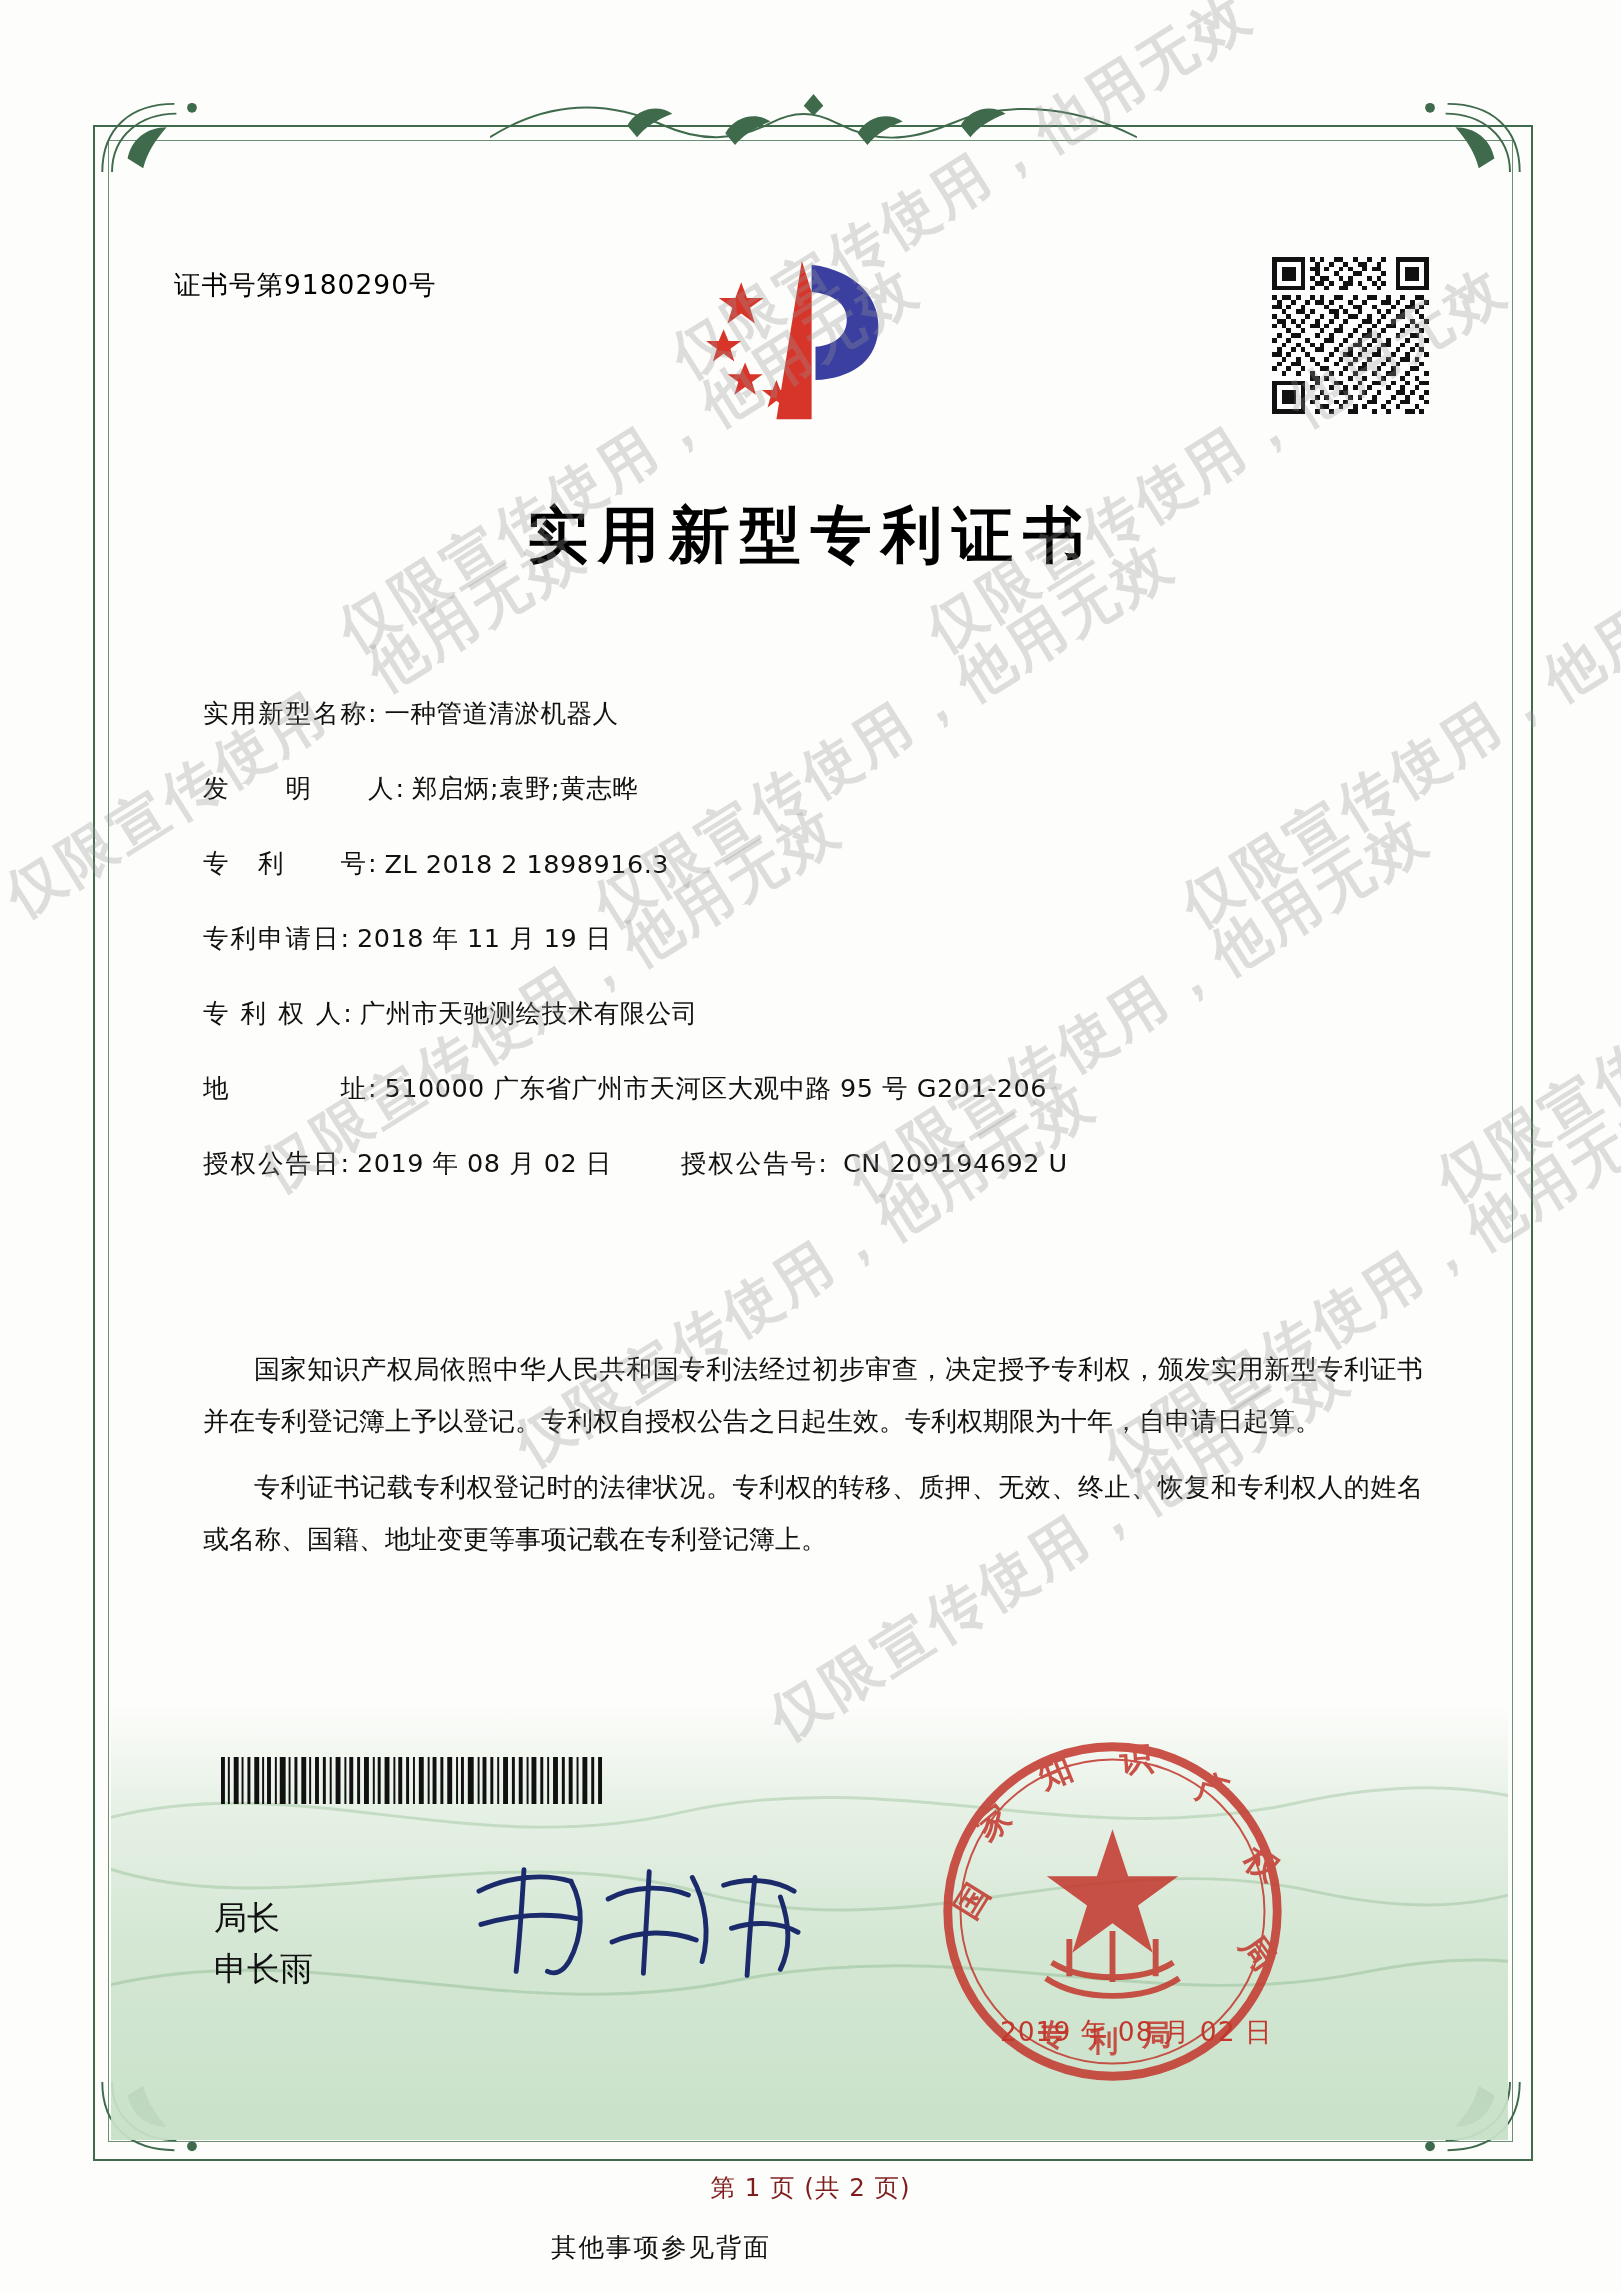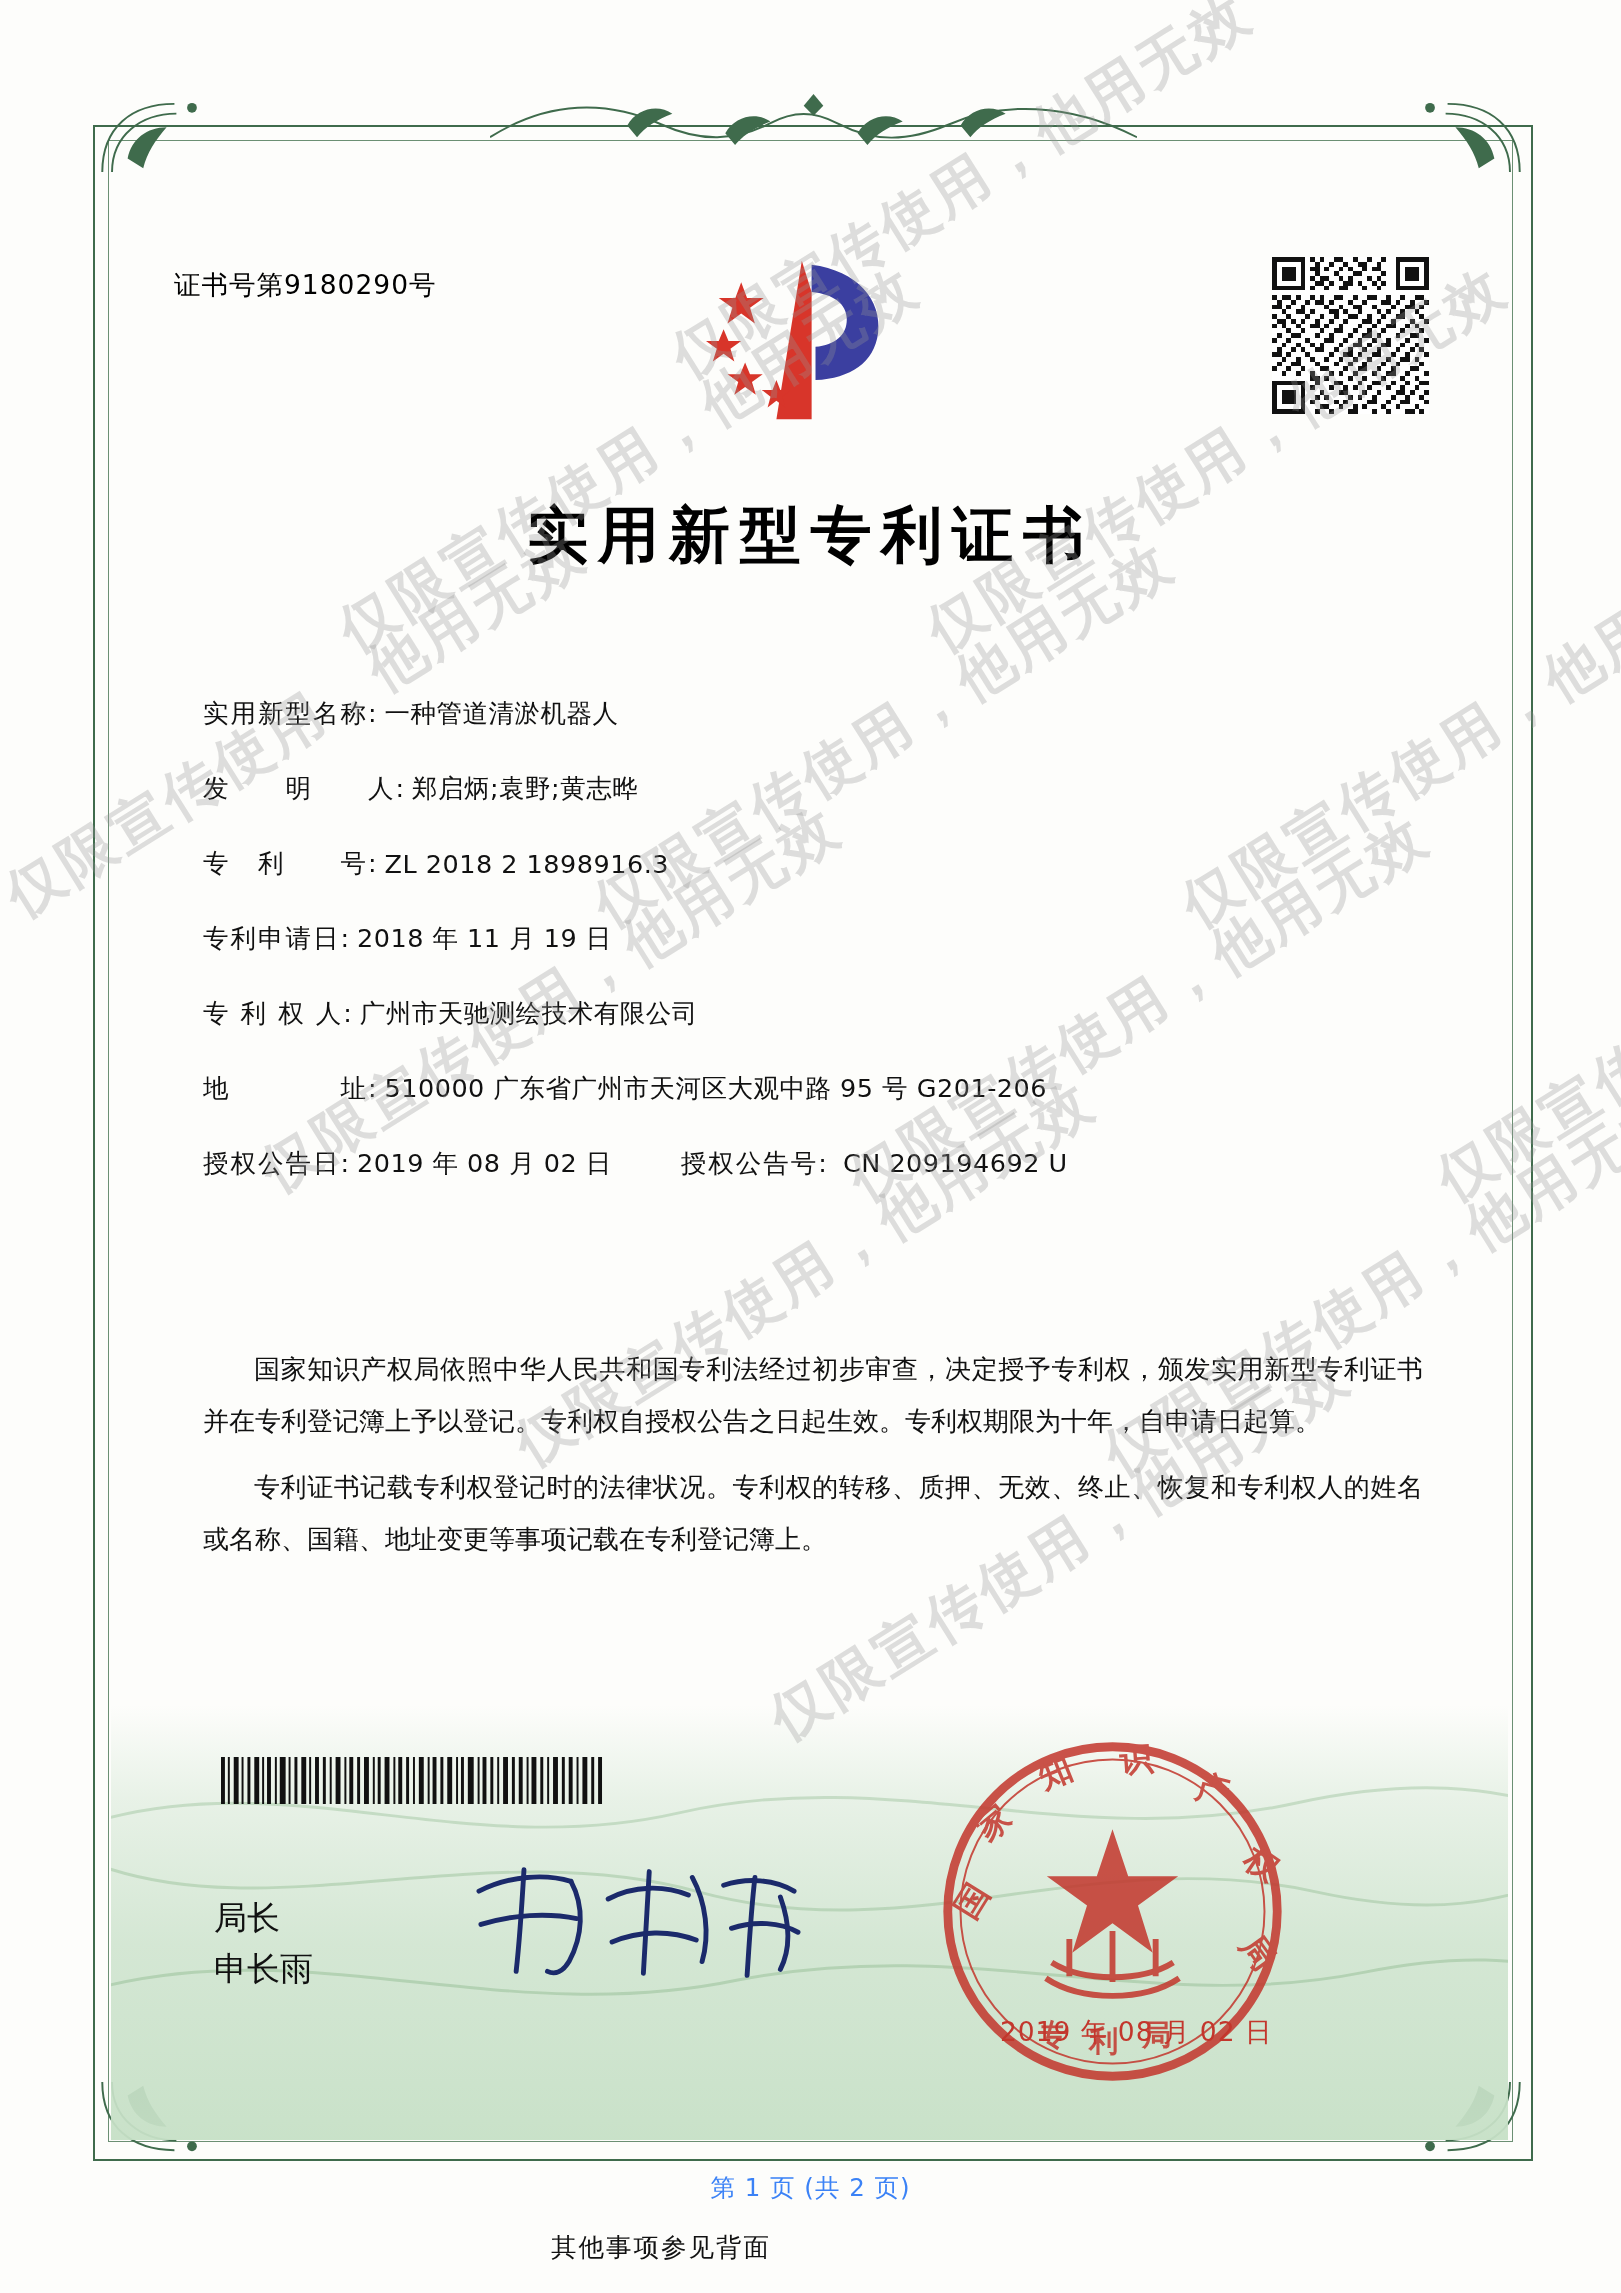--- a/index.html
+++ b/index.html
@@ -121,21 +121,21 @@
     opacity:.85;
   }
   .seal svg{width:100%;height:100%;display:block;}
   .seal-date{
     position:absolute;left:1000px;top:2014px;font-size:26.5px;color:#c3362c;letter-spacing:1px;
   }
 
   
   .page-no{
     position:absolute;left:0;top:2171px;width:1621px;text-align:center;
-    font-size:24.5px;color:#3b82f6;letter-spacing:1px;
+    font-size:24.5px;color:#7f1d1d;letter-spacing:1px;
   }
   .back-note{
     position:absolute;left:0;top:2230px;width:1322px;text-align:center;
     font-size:25.5px;color:#111;letter-spacing:2px;
   }
 
   
   .wm-layer{
     position:absolute;left:0;top:0;width:1621px;height:2294px;
     pointer-events:none;overflow:hidden;

